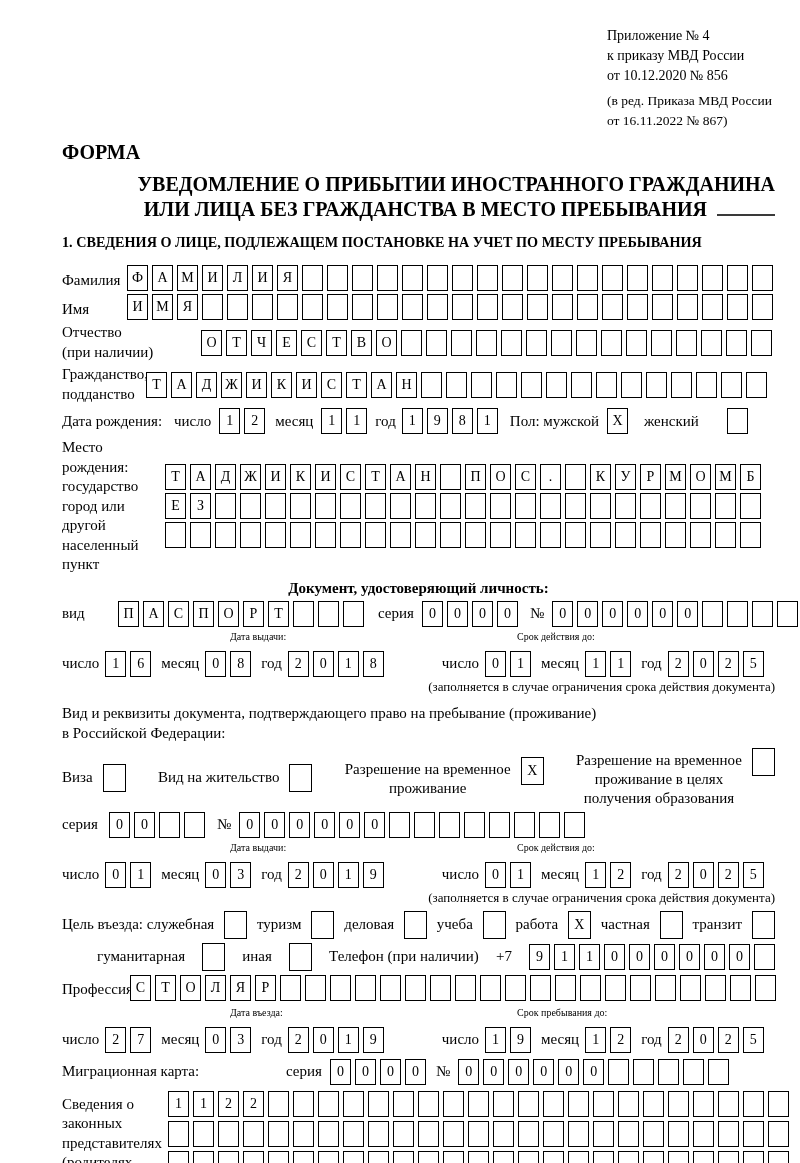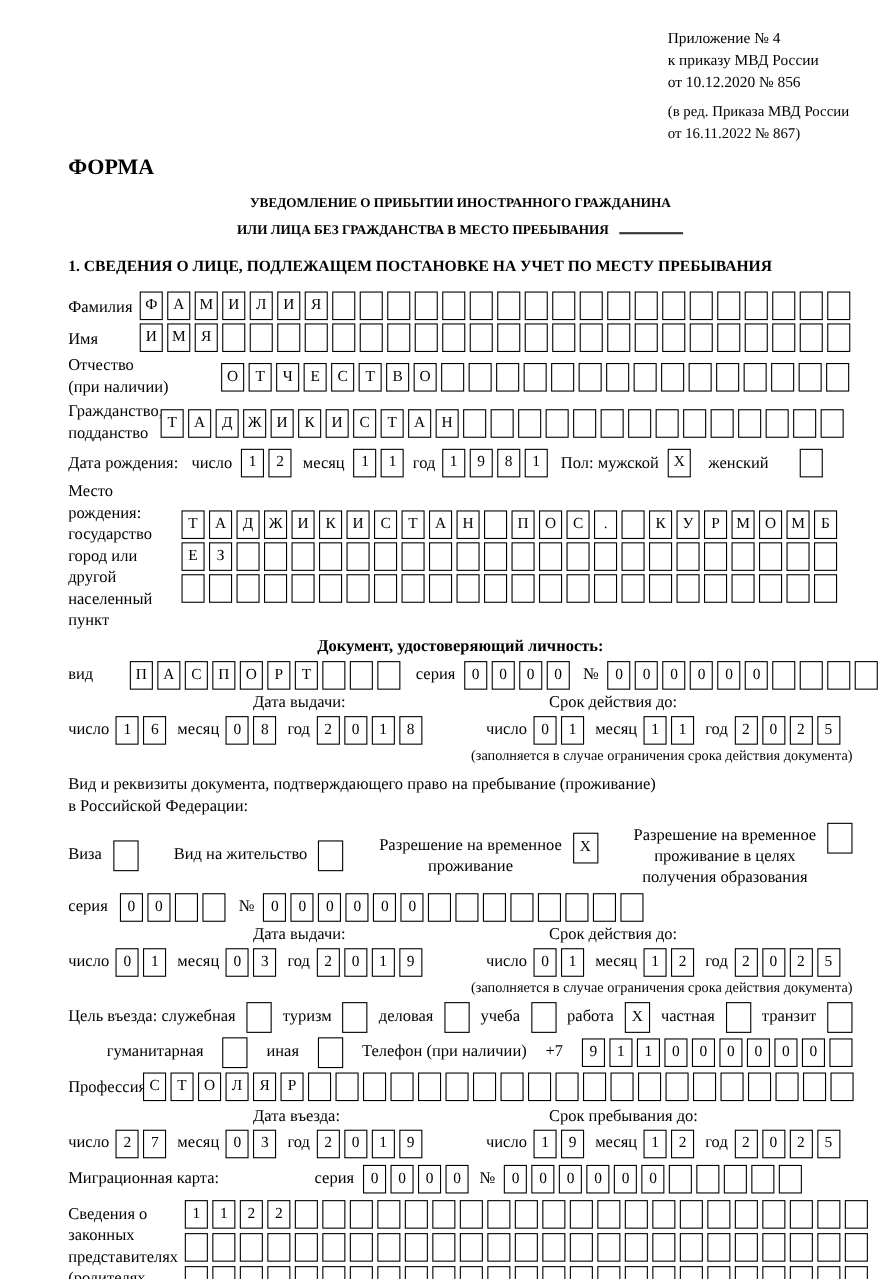--- a/index.html
+++ b/index.html
@@ -14,43 +14,43 @@
     box-sizing:border-box;
     padding:26px 25px 8px 62px;
     overflow:hidden;
   }
   
   .topright { margin-left:auto; width:168px; font-size:14px; line-height:20px; }
   .topright .small { font-size:13.5px; }
   .topright .gap { margin-top:5px; }
   .forma { text-align:left; font-weight:bold; font-size:20px; margin-top:10px; padding-right:10px; }
   
-  .title { margin-top:8px; text-align:center; font-weight:bold; font-size:12px; line-height:25px; }
+  .title { margin-top:8px; text-align:right; font-weight:bold; font-size:20px; line-height:25px; }
   .blankline { display:inline-block; width:58px; height:10px; border-bottom:2.5px solid #3a3a3a; margin-left:10px; }
   .sect-heading { margin-top:12px; font-weight:bold; font-size:14.2px; }
   
   .cellrow { display:flex; gap:4px; flex:none; }
   .cell {
     flex:none; width:21px; height:26px;
     border:1.7px solid #000; box-sizing:border-box;
     display:flex; align-items:center; justify-content:center;
     font-size:14px; line-height:1; background:#fff;
   }
   .big .cell { width:23px; height:28px; }
   
   .frow { display:flex; align-items:center; margin-top:3px; }
   .frow.vcenter { align-items:center; }
   .lbl { flex:none; padding-top:4px; }
   .lblcol { flex:none; }
   .lblcol span { display:block; line-height:19.5px; }
   .cellcol { display:flex; flex-direction:column; gap:3px; }
   .doc-heading { text-align:center; font-weight:bold; margin-top:3px; line-height:20px; }
-  .hrow { position:relative; height:18px; margin-top:4px; font-size:15px; }
+  .hrow { position:relative; height:18px; margin-top:4px; font-size:10px; }
   .hrow .h1 { position:absolute; left:168px; }
-  .hrow .h2 { position:absolute; left:437px; }
+  .hrow .h2 { position:absolute; left:455px; }
   .numrow { display:flex; align-items:center; margin-top:2px; }
   .numrow .w { margin-right:6px; }
   .numrow .mr { margin-right:10px; }
   .numrow .sep { margin-left:58px; }
   .note { font-size:13px; line-height:16px; margin-top:2px; }
   .right { text-align:right; }
   .para { margin-top:8px; line-height:20px; }
   .cbgroup { display:flex; align-items:flex-start; gap:10px; }
   .cbgroup .cap { padding-top:5px; }
   .cblabel { text-align:center; line-height:19px; padding-top:3px; }

